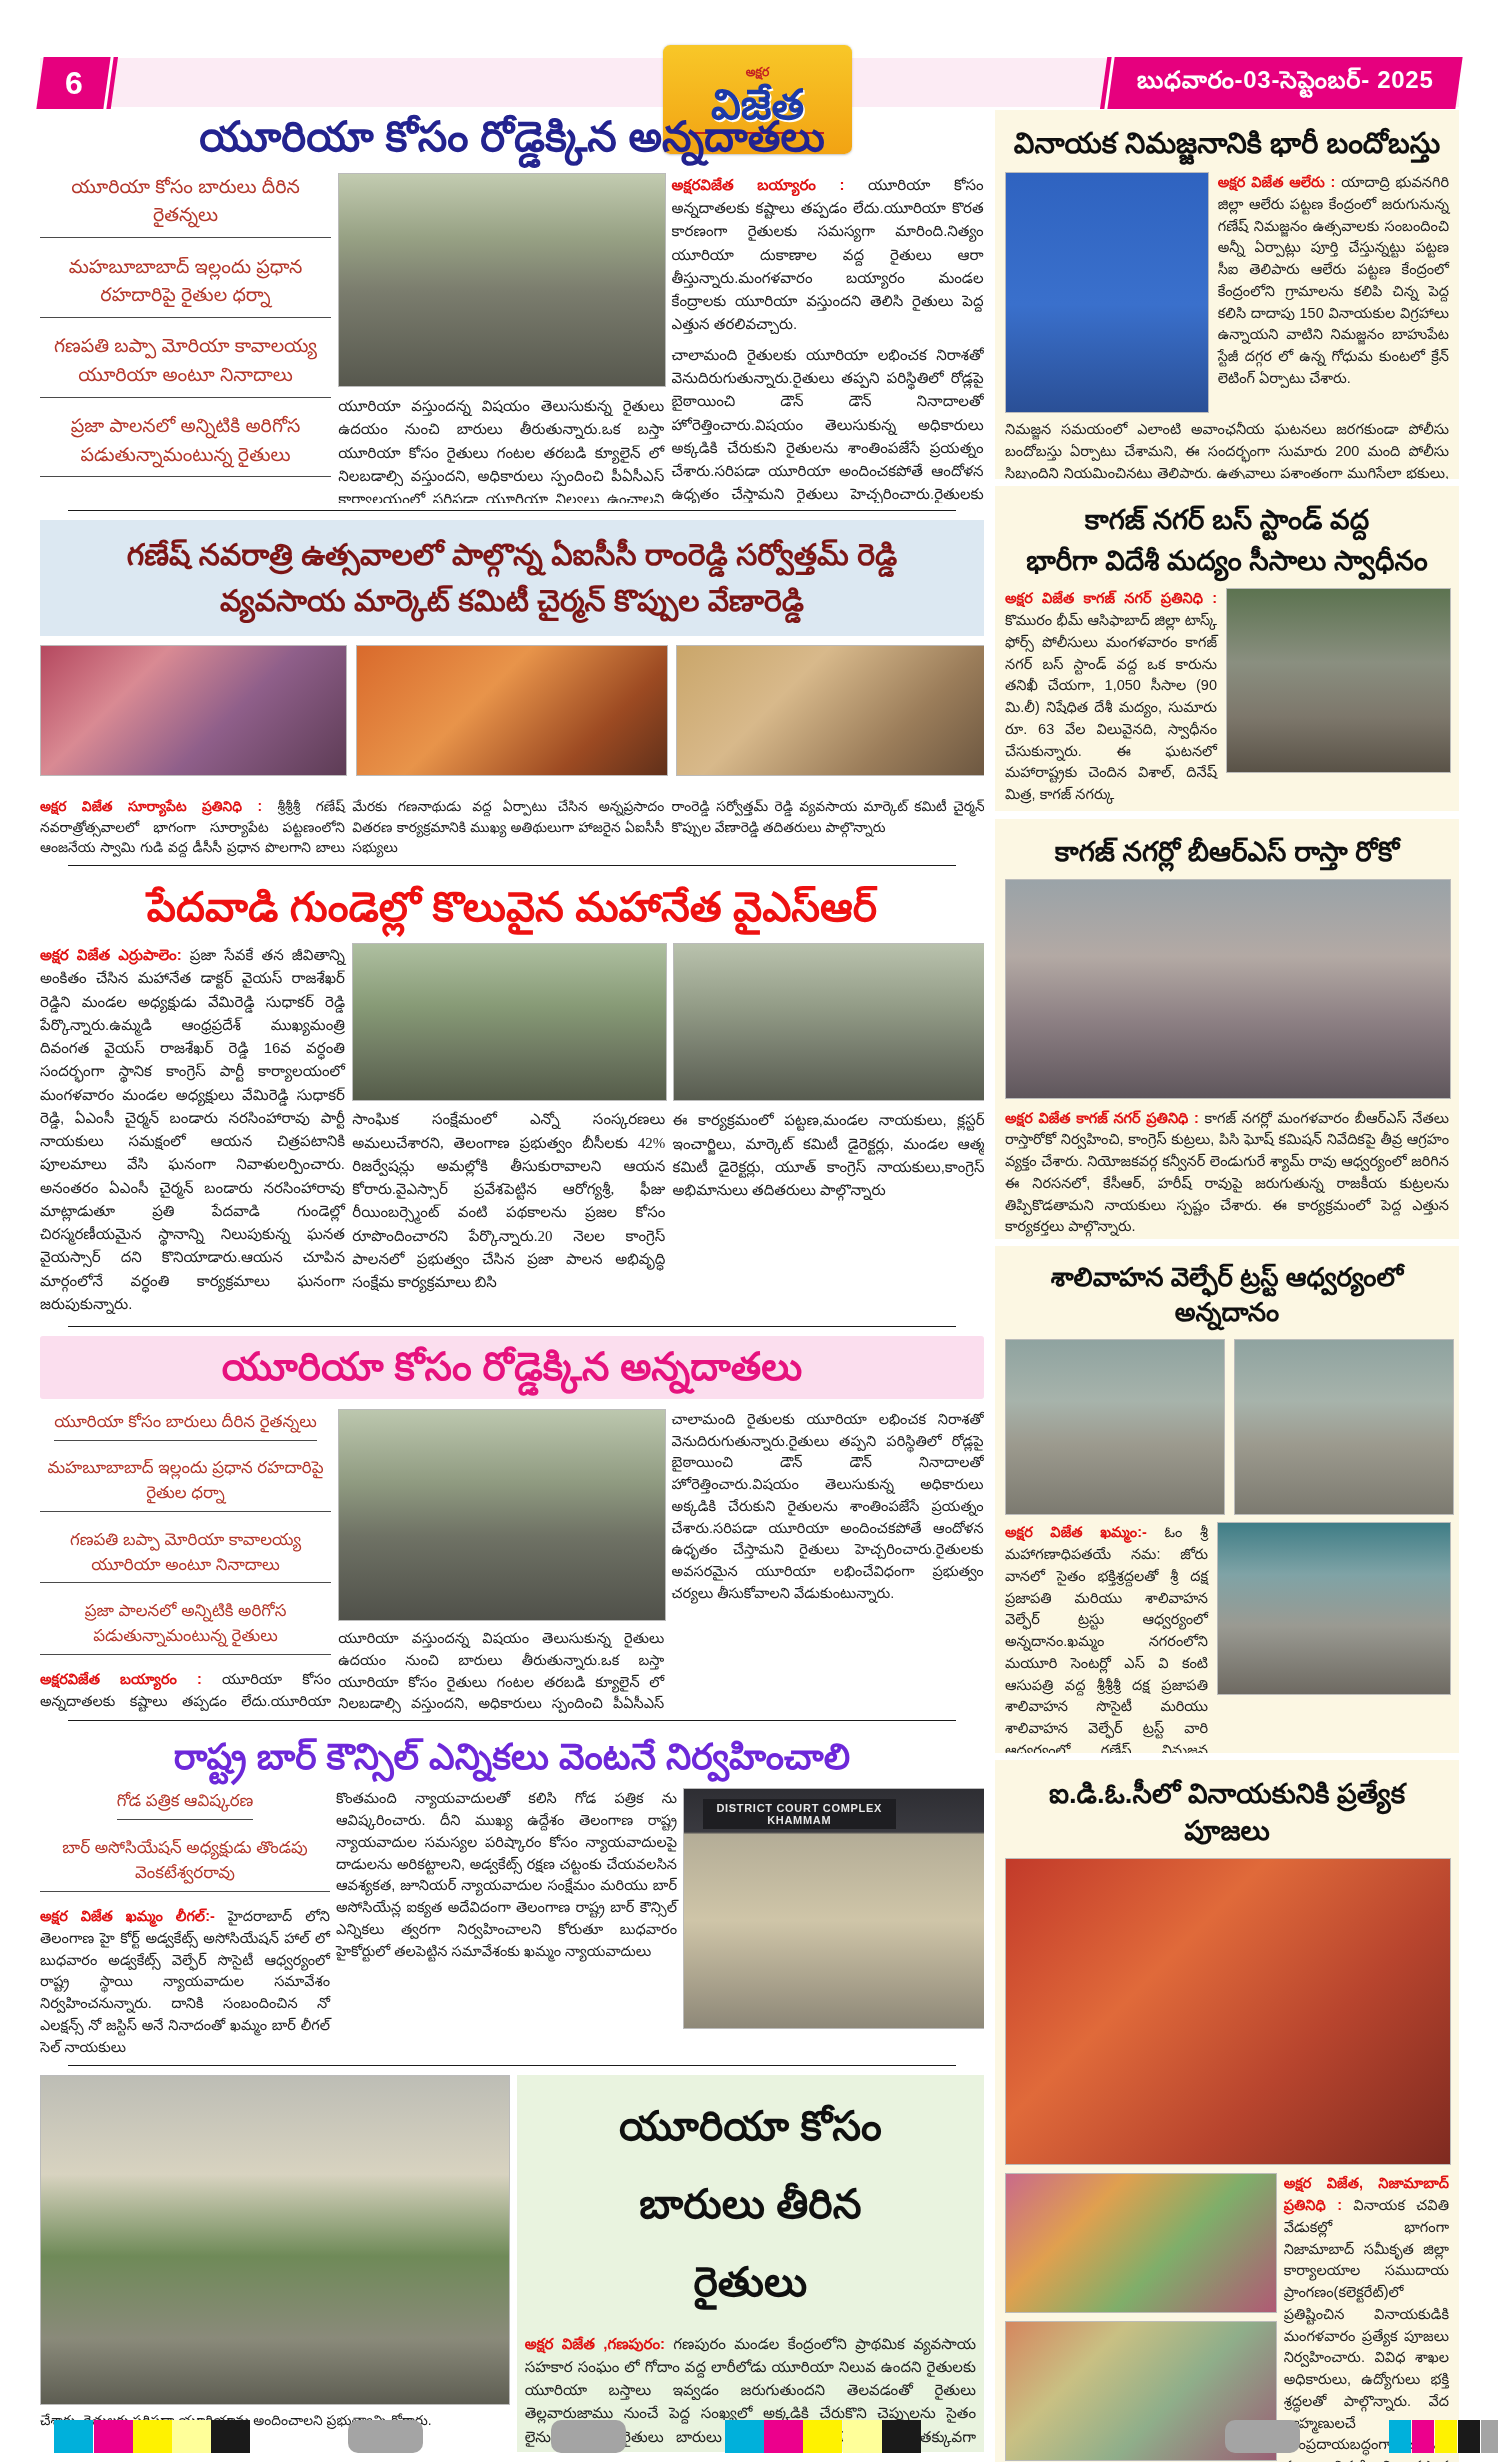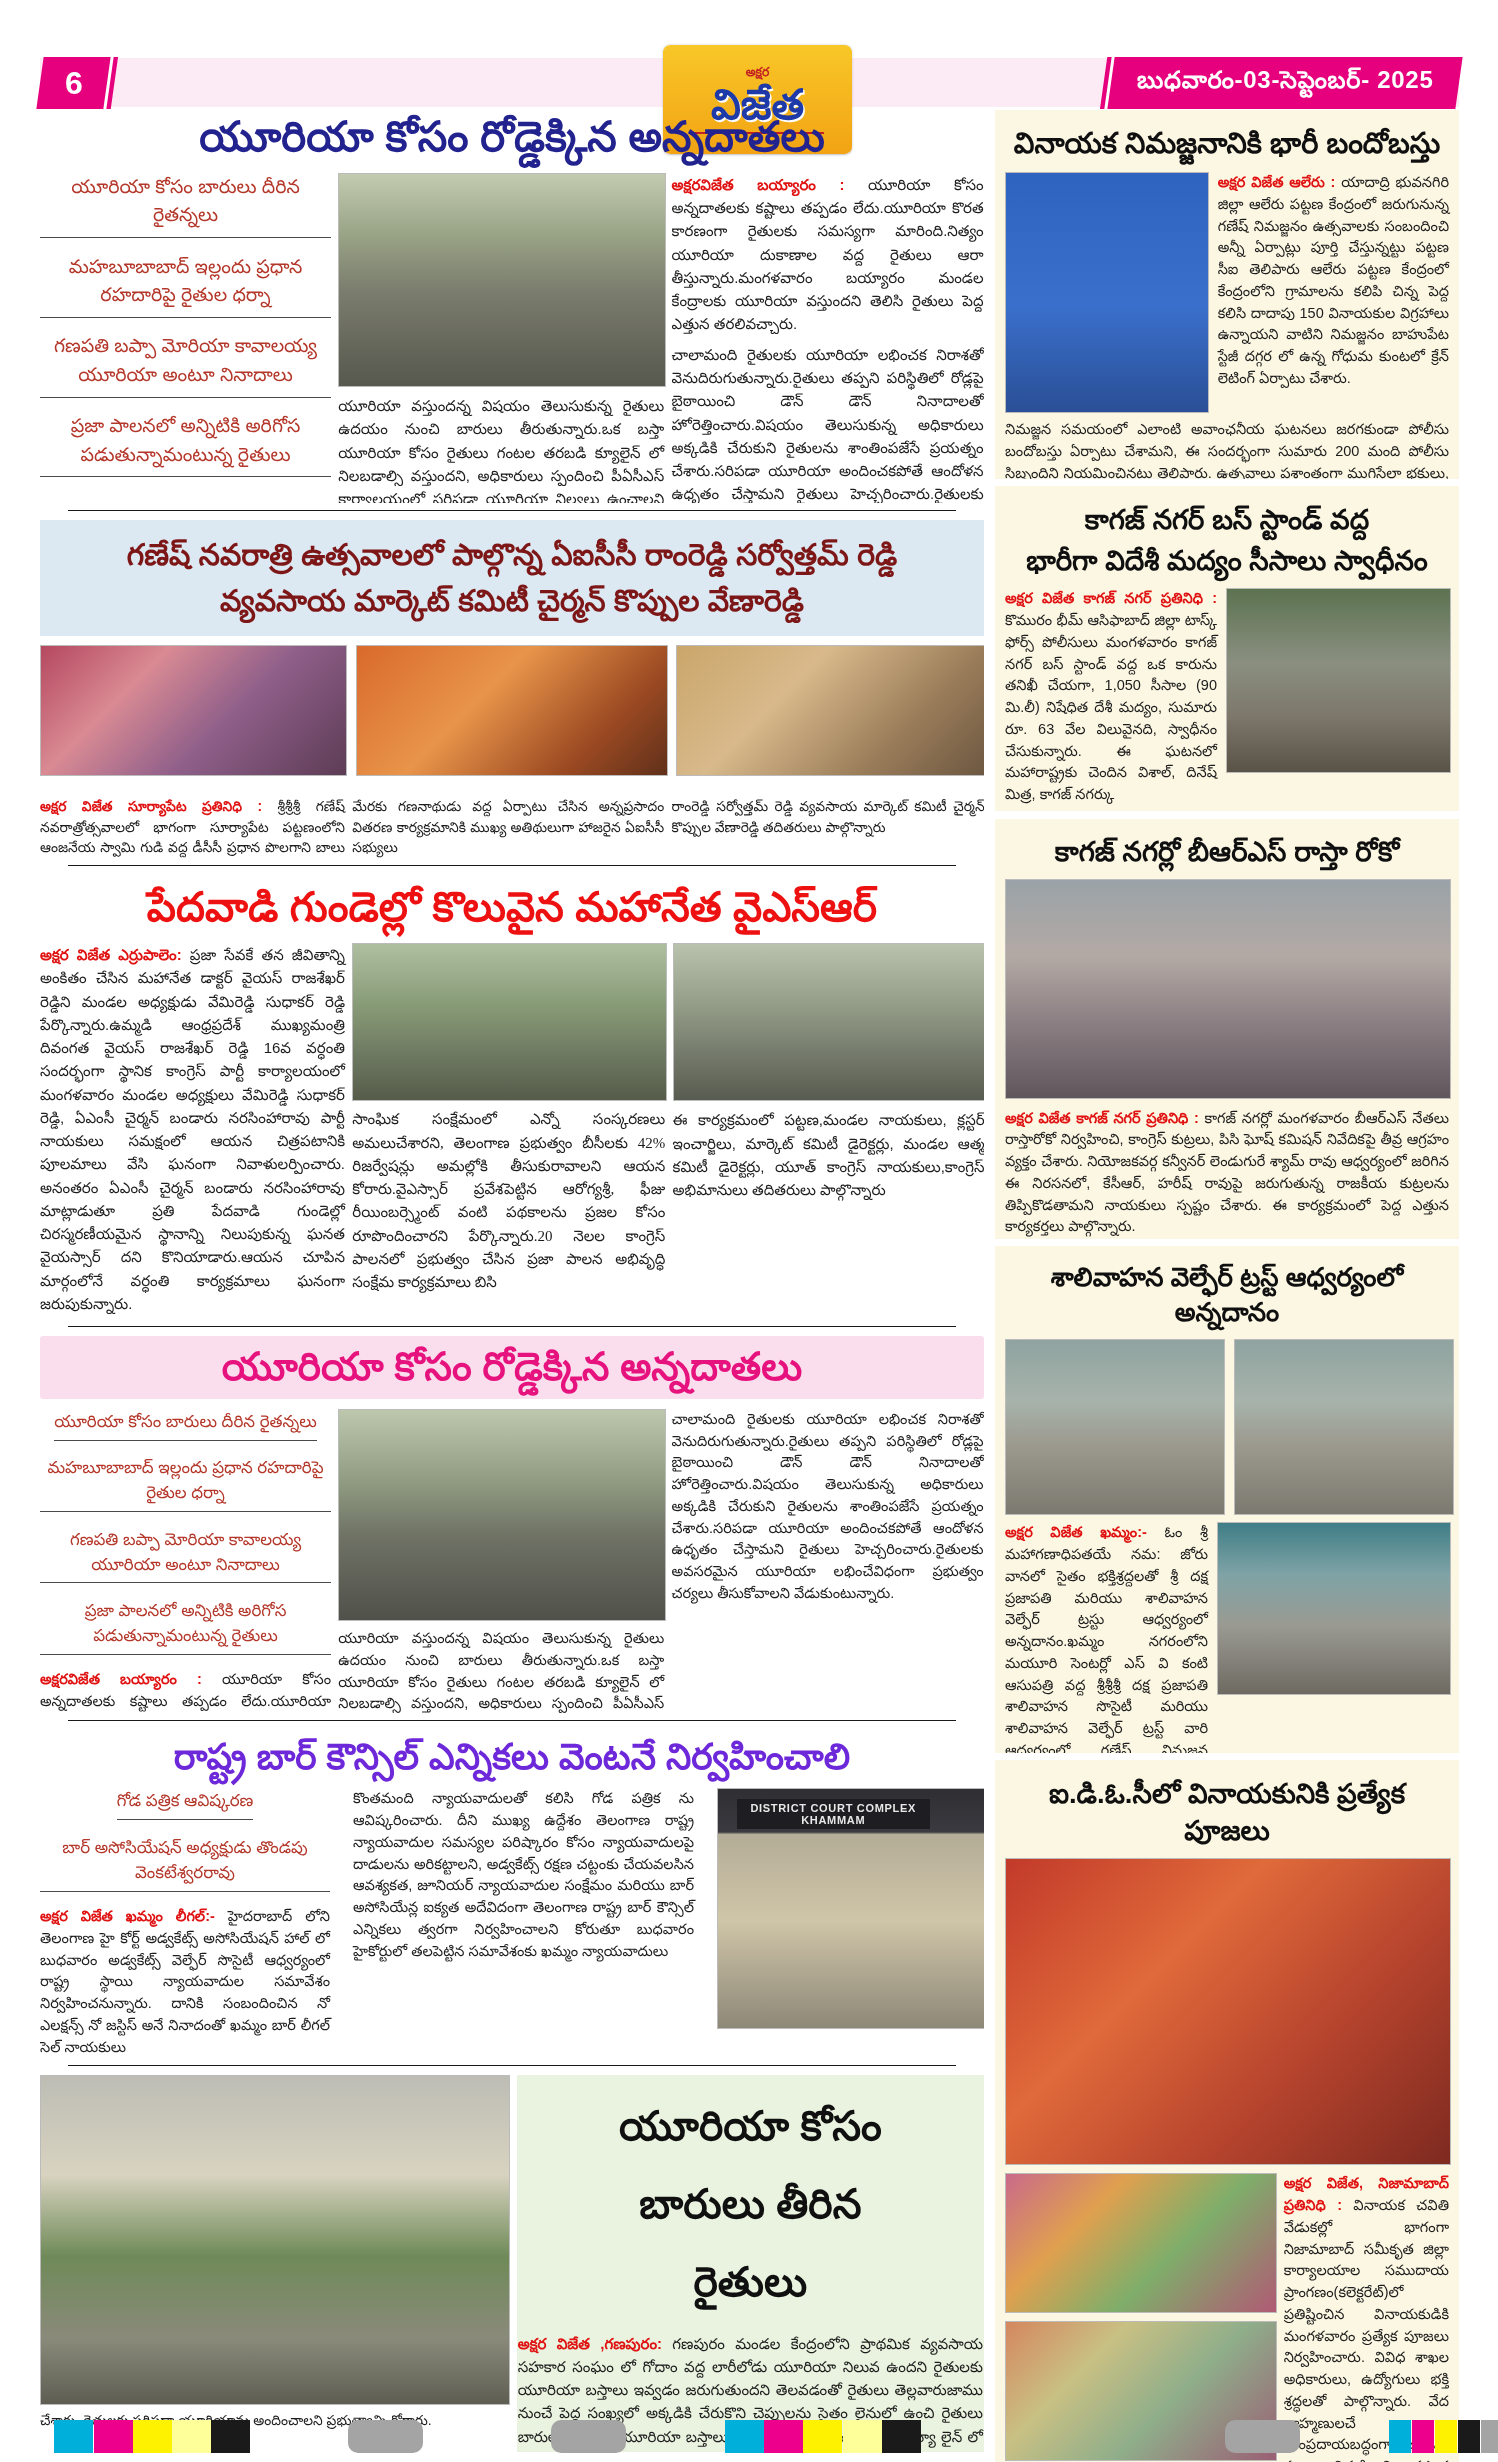--- a/index.html
+++ b/index.html
@@ -45,21 +45,21 @@
                   border-bottom:1.5px solid #4a4a4a;padding-bottom:7.3px;}
   .deck-sm .deck-item span{font-size:16.7px;padding-bottom:5.8px;}
   .body-txt{font-size:15px;line-height:1.55;text-align:justify;margin:0 0 7.3px 0;}
   .body-sm{font-size:14.5px;line-height:1.5;text-align:justify;margin:0 0 5.8px 0;}
   .caption{font-size:13.8px;line-height:1.5;text-align:justify;}
   .byline{color:#e01212;font-weight:bold;}
 
   
   .grid3a{display:grid;grid-template-columns:291px 326px 312px;column-gap:7.3px;}
   .grid3c{display:grid;grid-template-columns:305px 313px 312px;column-gap:7.3px;}
-  .grid3e{display:grid;grid-template-columns:290px 341px 299px;column-gap:23px;}
+  .grid3e{display:grid;grid-template-columns:290px 341px 299px;column-gap:6px;}
   .gridcaps{display:grid;grid-template-columns:305px 312px 313px;column-gap:7.3px;margin-top:7.3px;}
   .row{display:flex;gap:8.7px;}
   .clip{overflow:hidden;}
 
   
   .photo{border:0.7px solid #bbb;background:#cfcfcf;position:relative;flex:none;}
   .ph-crowd-road{background:linear-gradient(180deg,#c2cbb0 0%,#97a184 30%,#7b7d6e 55%,#57584e 100%);}
   .ph-crowd-road2{background:linear-gradient(180deg,#bcc7ae 0%,#8f9a80 35%,#6f7265 60%,#50514a 100%);}
   .ph-ganesh-1{background:linear-gradient(135deg,#b5485f 0%,#d98a93 30%,#8f5f8a 60%,#5d3c55 100%);}
   .ph-ganesh-2{background:linear-gradient(135deg,#d96a2c 0%,#e8944a 40%,#9c4a22 75%,#60301a 100%);}
@@ -75,21 +75,21 @@
   .ph-eyecare{background:linear-gradient(180deg,#3f7d86 0%,#7fa3a6 30%,#9a9a92 60%,#6e6a62 100%);}
   .ph-pooja{background:linear-gradient(135deg,#c23a2a 0%,#e06a3a 35%,#b8452e 65%,#7e2a20 100%);}
   .ph-women{background:linear-gradient(135deg,#c96a8a 0%,#e0a04f 30%,#7fae6a 60%,#b05a74 100%);}
   .ph-women2{background:linear-gradient(135deg,#d5875f 0%,#c9c083 30%,#8fae8a 60%,#9a5f74 100%);}
   .photo .overlay-banner{position:absolute;left:6%;top:4%;width:60%;background:#1e1e22;color:#e8e8e8;
         font-size:11px;font-weight:bold;text-align:center;padding:2.9px 1.5px;letter-spacing:0.7px;}
 
   
   .box-blue{background:#dce8f2;padding:11.6px 14.5px;}
   .box-pink{background:#fbdeee;padding:10px 14.5px;border-radius:2.9px;}
-  .box-green{background:#e9f3df;padding:13px 1px;flex:1;}
+  .box-green{background:#e9f3df;padding:13px 8px;flex:1;}
   .r-article{background:#fcf7e3;padding:10px;margin-bottom:7.3px;}
 
   
   .marks{position:absolute;left:0;top:2420px;width:1499px;height:36px;}
   .mk{position:absolute;top:0;height:33px;display:block;}
   .mk-sq{width:39px;}
   .mk-sm{width:22px;}
   .mk-blob{width:75px;border-radius:10px;}
   .c-cyan{background:#00b0db;} .c-mag{background:#ec008c;} .c-yel{background:#fff200;}
   .c-pale{background:#ffff99;} .c-blk{background:#1a1a1a;} .c-gry{background:#a4a4a4;}

